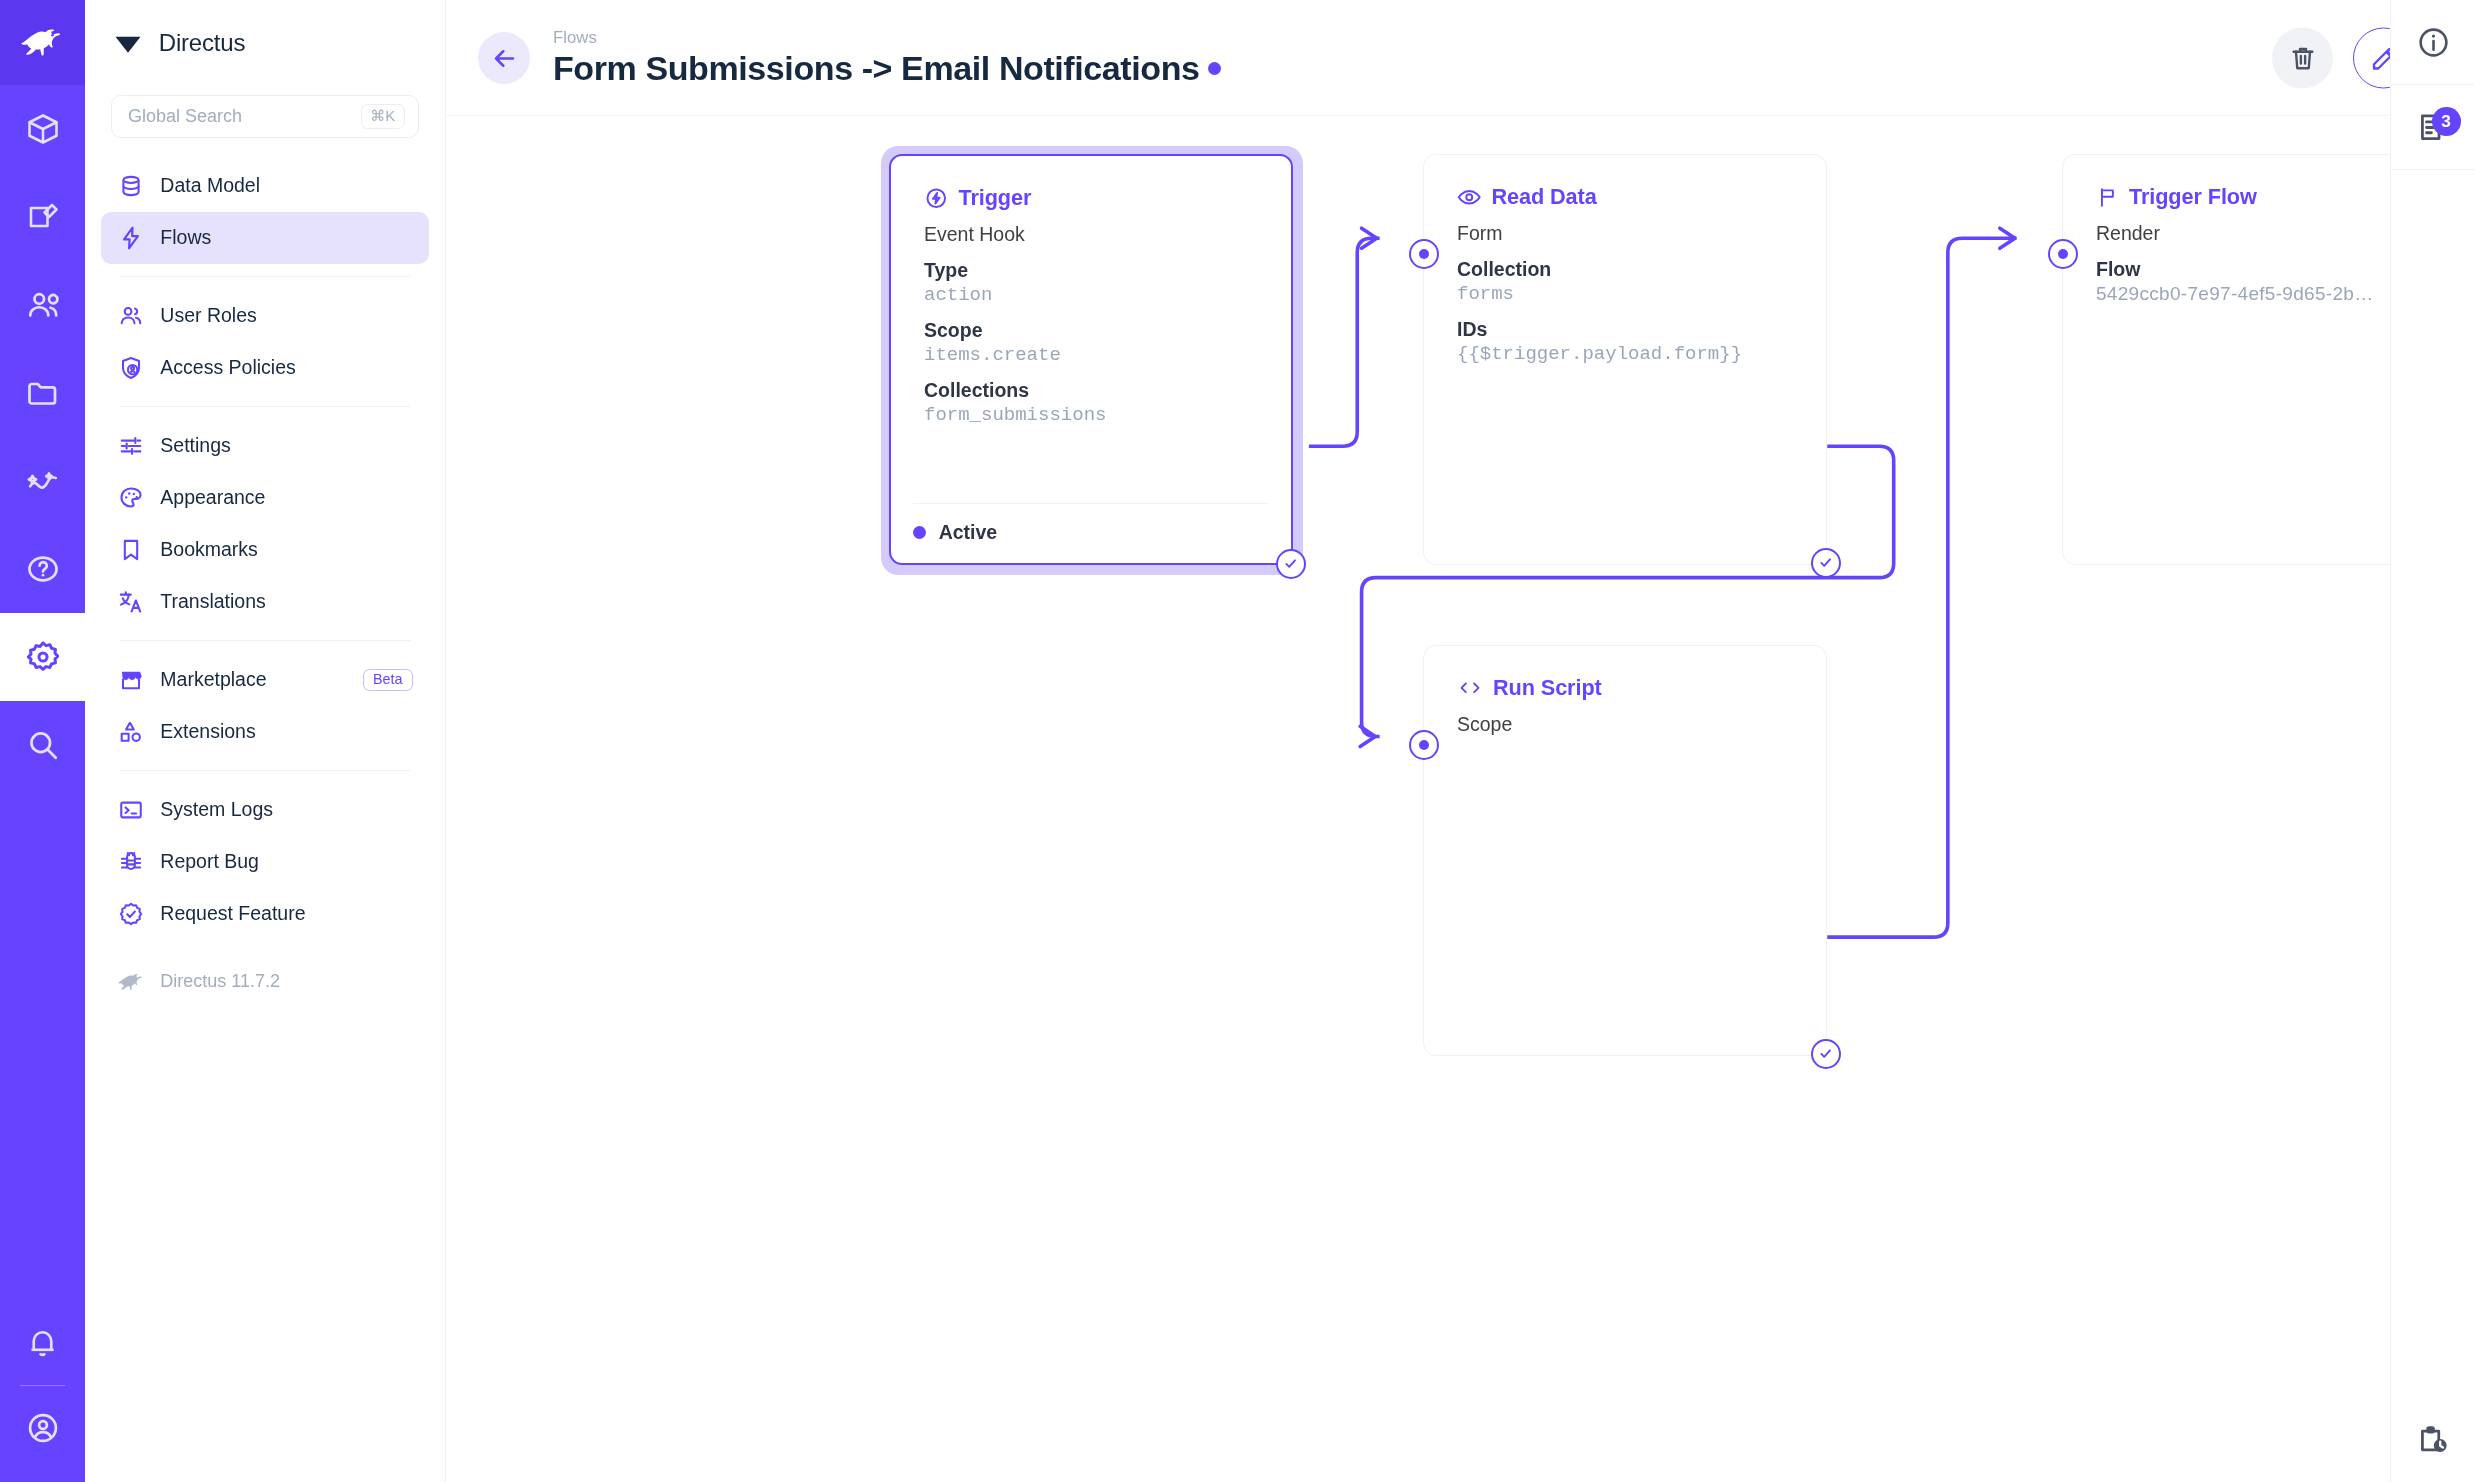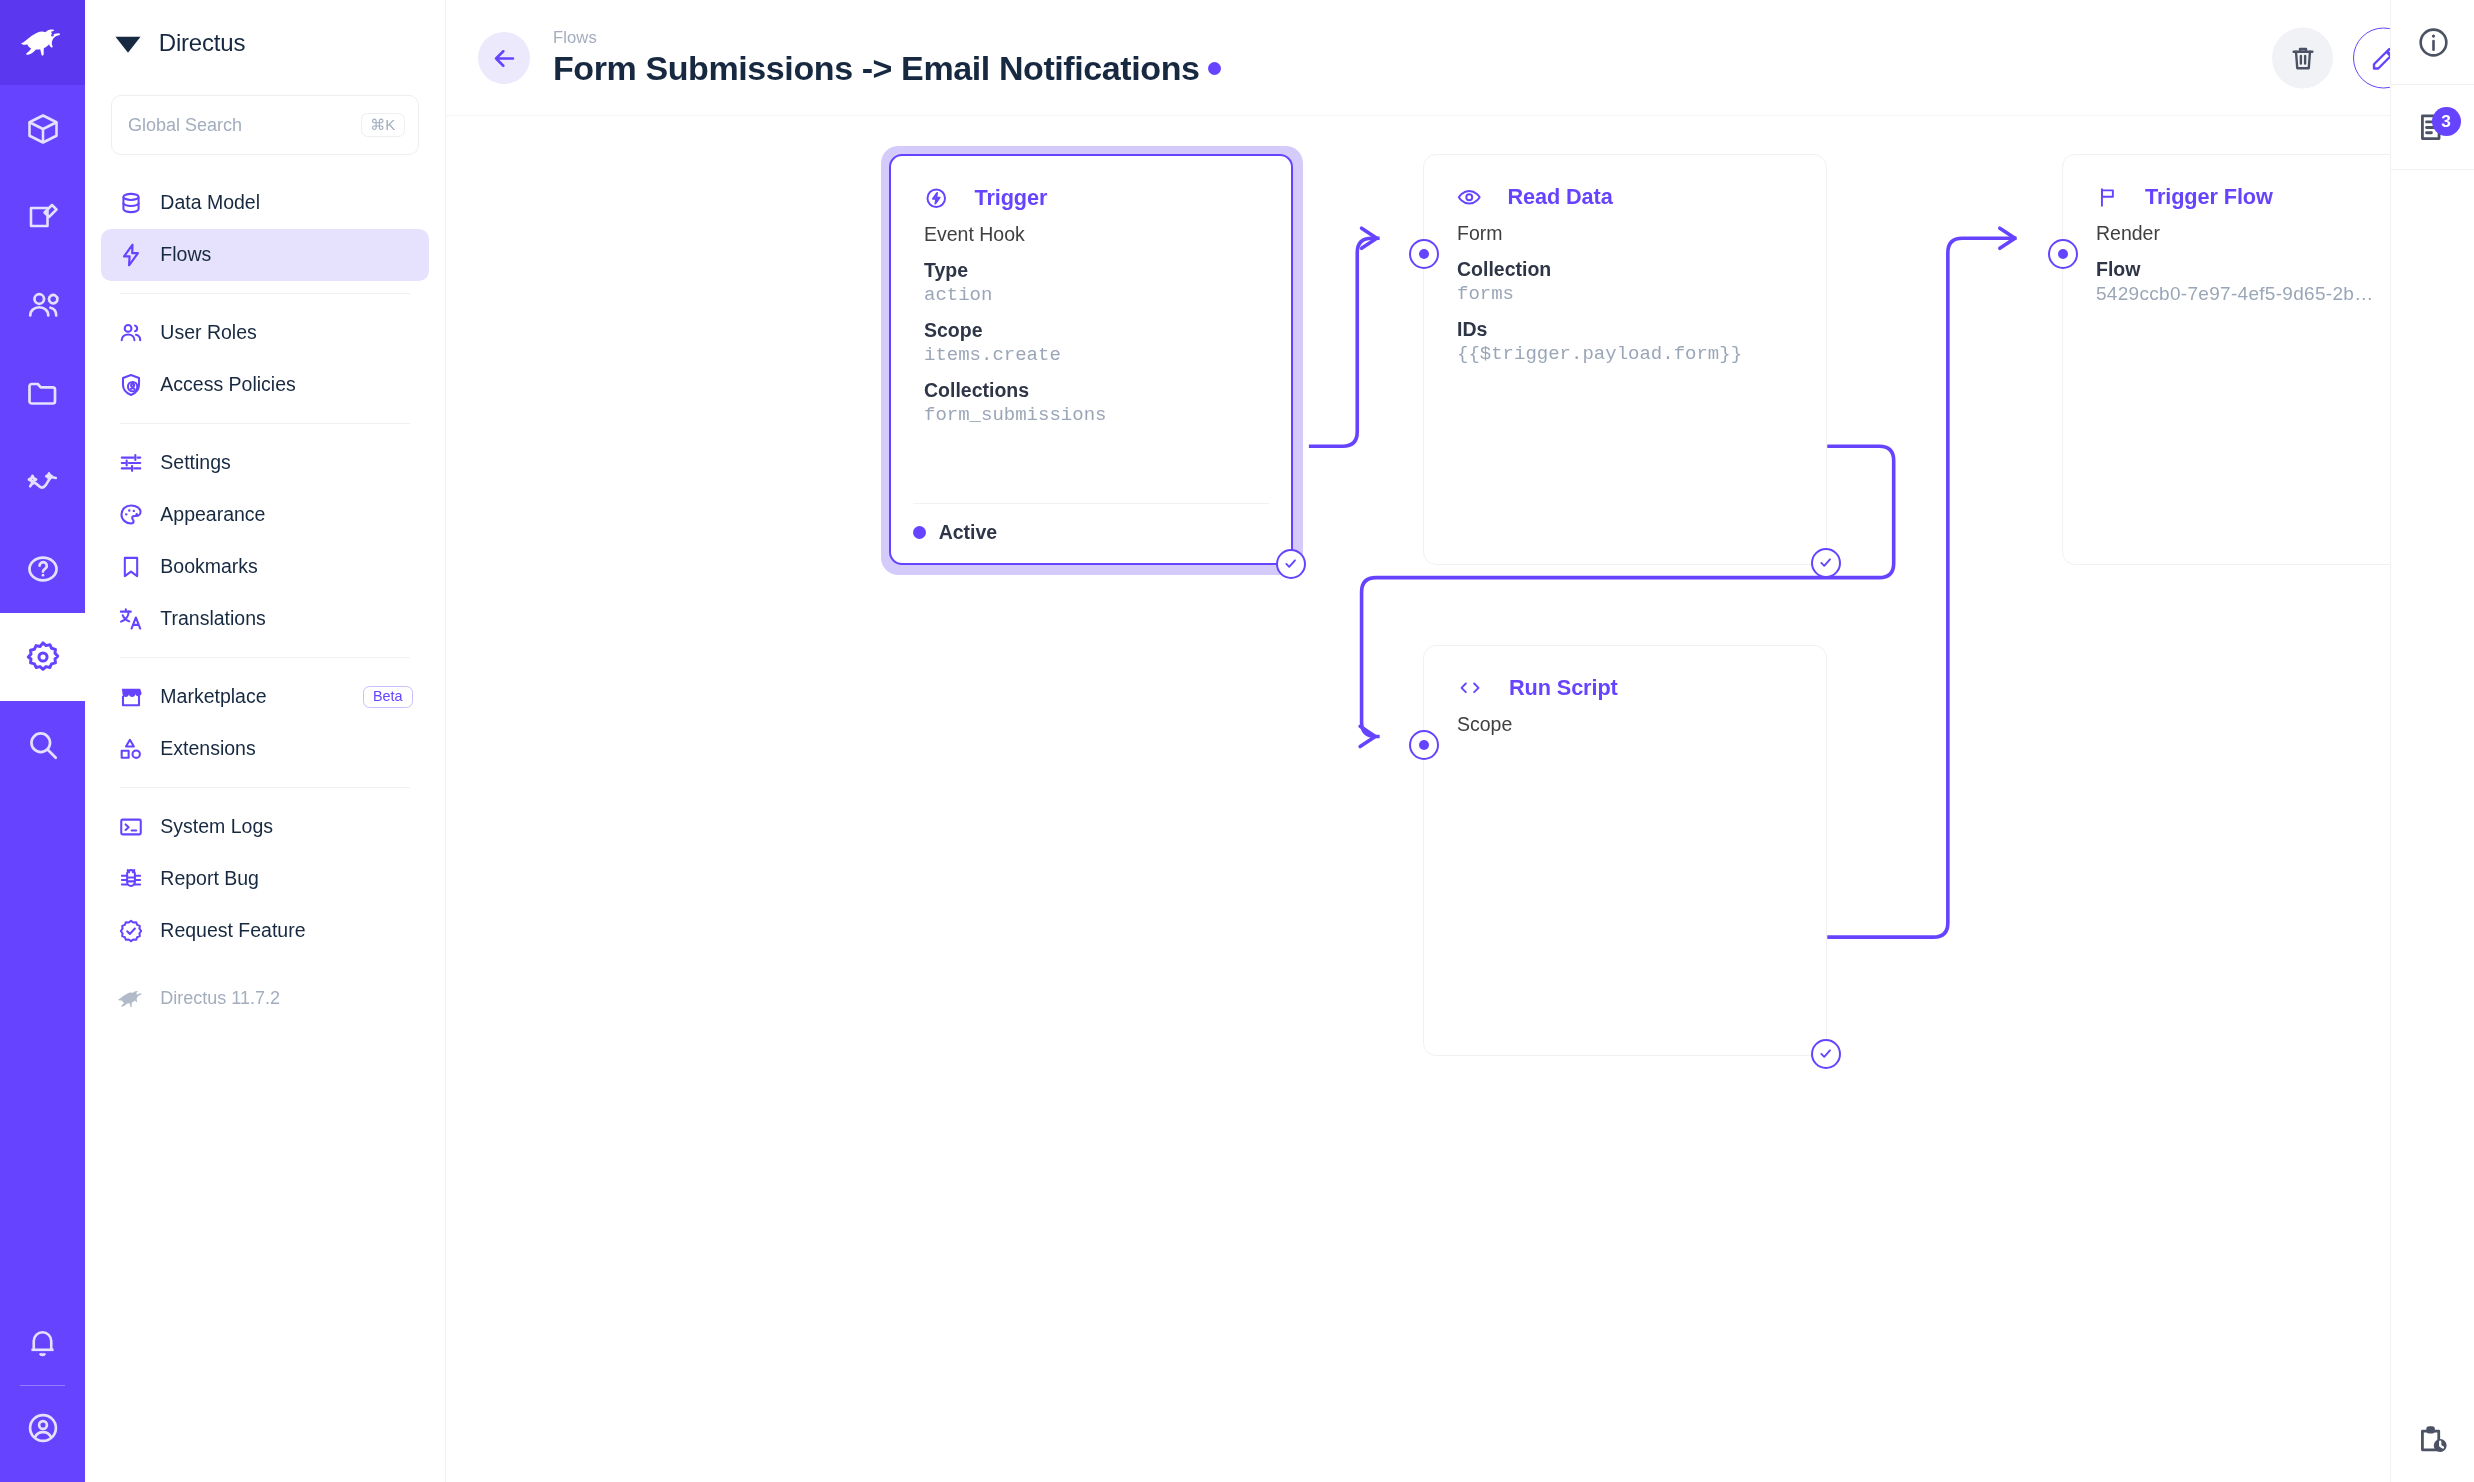--- a/index.html
+++ b/index.html
@@ -51,21 +51,21 @@
   }
   .nav-brand {
     height: 85px; display: flex; align-items: center;
     padding-left: 27.4px; gap: 14.4px;
   }
   .nav-brand-title {
     font-size: 24px; color: #172940; letter-spacing: -0.2px;
   }
   .search-wrap { padding: 0 26px; margin-top: 10px; }
   .search-box {
-    height: 60px; border: 1.4px solid #eceef1; border-radius: 10px;
+    height: 43px; border: 1.4px solid #eceef1; border-radius: 10px;
     display: flex; align-items: center; justify-content: space-between;
     padding: 0 13px 0 16px;
   }
   .search-placeholder { font-size: 18px; color: #a2adbd; }
   .search-kbd {
     border: 1.4px solid #eceef1; border-radius: 6.5px;
     font-size: 15px; color: #a2adbd;
     padding: 2.9px 8.7px 4.3px 8.7px; line-height: 1;
   }
   .nav-list { margin-top: 21.7px; padding: 0 16px; }
@@ -134,21 +134,21 @@
   .node {
     position: absolute; background: #ffffff;
     border: 1.4px solid #f0f1f4; border-radius: 13px;
     width: 404px; height: 411px;
   }
   .node-sel-ring {
     position: absolute; background: #d4cbfb; border-radius: 17.3px;
   }
   .node.selected { border: 2.2px solid #6644FF; }
   .node-title {
-    display: flex; align-items: center; gap: 26px;
+    display: flex; align-items: center; gap: 10px;
     padding: 29px 0 0 33px;
     font-size: 21.7px; font-weight: bold; color: #6644FF; letter-spacing: -0.1px;
   }
   .node-body { padding: 11.6px 33px 0 33px; }
   .node-sub { font-size: 19.5px; color: #404040; margin-bottom: 2.9px; }
   .field-label { font-size: 19.5px; font-weight: bold; color: #2e3546; margin-top: 13px; }
   .field-value {
     font-family: "Liberation Mono", monospace;
     font-size: 19px; color: #9aa6b8; margin-top: 2.2px;
     white-space: nowrap; overflow: hidden;

